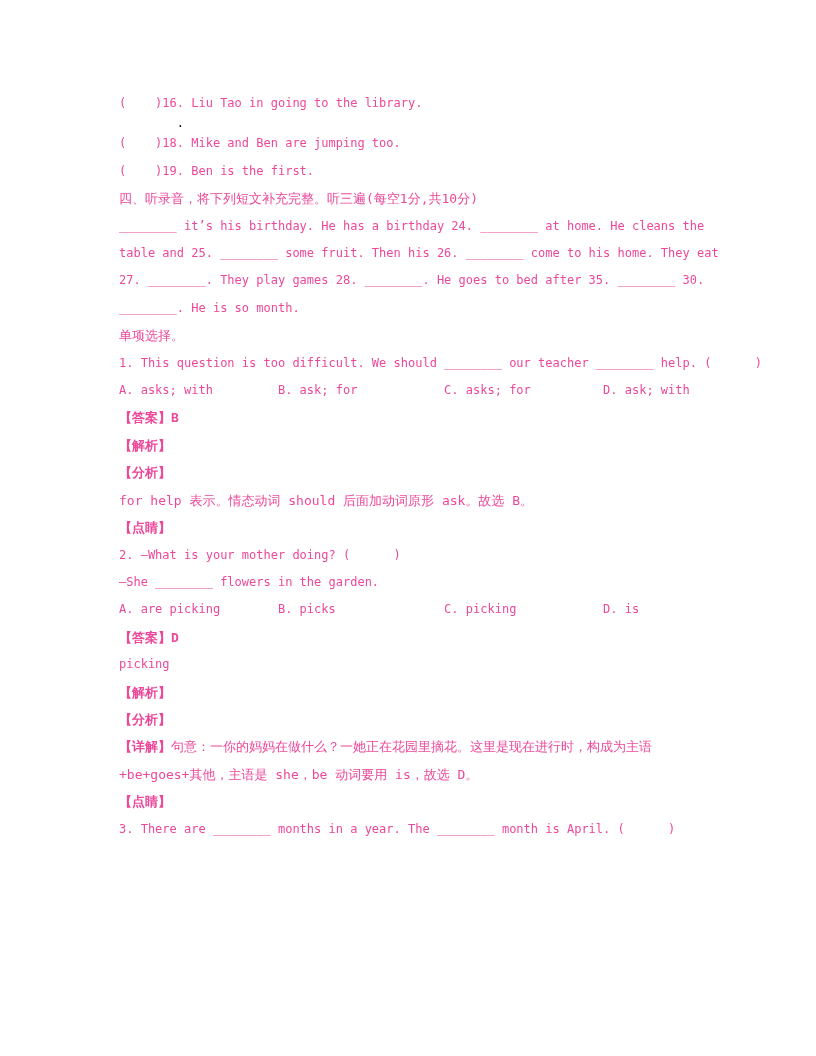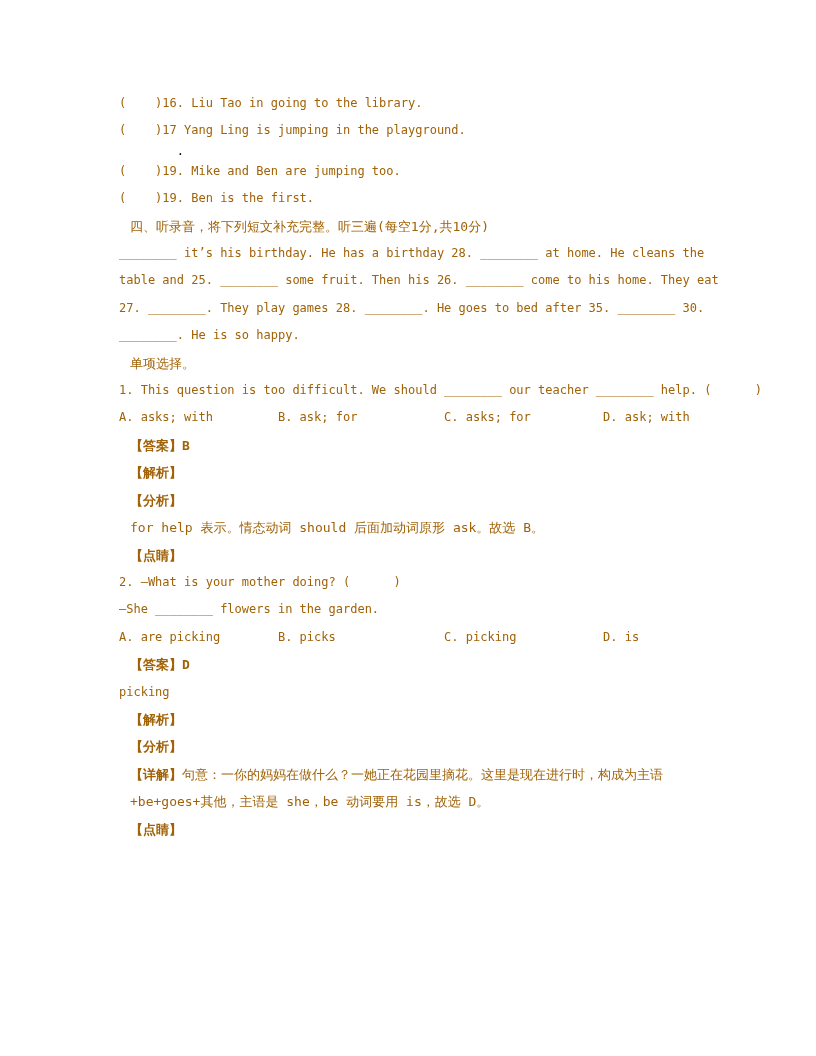--- a/index.html
+++ b/index.html
@@ -15,52 +15,50 @@
     width: 816px;
     height: 1056px;
     background: #ffffff;
     padding: 90px 40px 0 119px;
   }
   .line {
     font-size: 12px;
     line-height: 27.4px;
     min-height: 27.4px;
     white-space: pre;
-    color: #a16207;
+    color: #ec4899;
   }
   .line.cn {
     font-size: 13px;
-    margin-left: 11px;
   }
   .dot-line {
     font-size: 12px;
     line-height: 13px;
     min-height: 13px;
     white-space: pre;
   }
   .b { font-weight: bold; }
   span { white-space: pre; text-align: right; }
 </style>
 </head>
 <body>
 
 <div class="page">
 
   <div class="line">(    )16. Liu Tao in going to the library.</div>
-  <div class="line">(    )17 Yang Ling is jumping in the playground.</div>
   <div class="dot-line">        .</div>
-  <div class="line">(    )19. Mike and Ben are jumping too.</div>
+  <div class="line">(    )18. Mike and Ben are jumping too.</div>
   <div class="line">(    )19. Ben is the first.</div>
 
   <div class="line cn">四、听录音，将下列短文补充完整。听三遍(每空1分,共10分)</div>
 
-  <div class="line">________ it’s his birthday. He has a birthday 28. ________ at home. He cleans the</div>
+  <div class="line">________ it’s his birthday. He has a birthday 24. ________ at home. He cleans the</div>
   <div class="line">table and 25. ________ some fruit. Then his 26. ________ come to his home. They eat</div>
   <div class="line">27. ________. They play games 28. ________. He goes to bed after 35. ________ 30.</div>
-  <div class="line">________. He is so happy.</div>
+  <div class="line">________. He is so month.</div>
 
   <div class="line cn">单项选择。</div>
 
   <div class="line">1. This question is too difficult. We should ________ our teacher ________ help. (      )</div>
   <div class="line">A. asks; with         B. ask; for            C. asks; for          D. ask; with</div>
   <div class="line cn"><span class="b">【答案】</span><span class="b">B</span></div>
   <div class="line cn b">【解析】</div>
   <div class="line cn b">【分析】</div>
   <div class="line cn">for help 表示。情态动词 should 后面加动词原形 ask。故选 B。</div>
   <div class="line cn b">【点睛】</div>
@@ -69,14 +67,15 @@
   <div class="line">—She ________ flowers in the garden.</div>
   <div class="line">A. are picking        B. picks               C. picking            D. is</div>
   <div class="line cn"><span class="b">【答案】</span><span class="b">D</span></div>
   <div class="line">picking</div>
   <div class="line cn b">【解析】</div>
   <div class="line cn b">【分析】</div>
   <div class="line cn"><span class="b">【详解】</span><span>句意：一你的妈妈在做什么？一她正在花园里摘花。这里是现在进行时，构成为主语</span></div>
   <div class="line cn">+be+goes+其他，主语是 she，be 动词要用 is，故选 D。</div>
   <div class="line cn b">【点睛】</div>
 
+  <div class="line">3. There are ________ months in a year. The ________ month is April. (      )</div>
 
 </div>
 
 </body></html>

